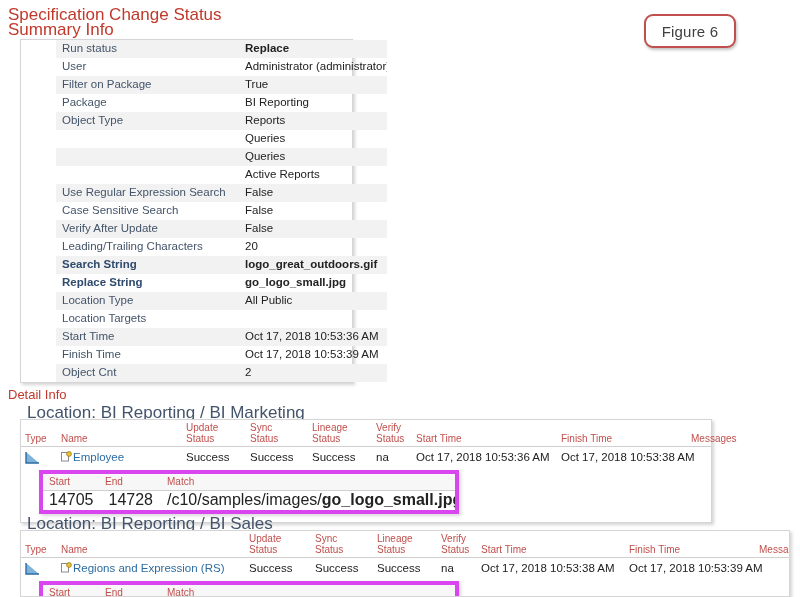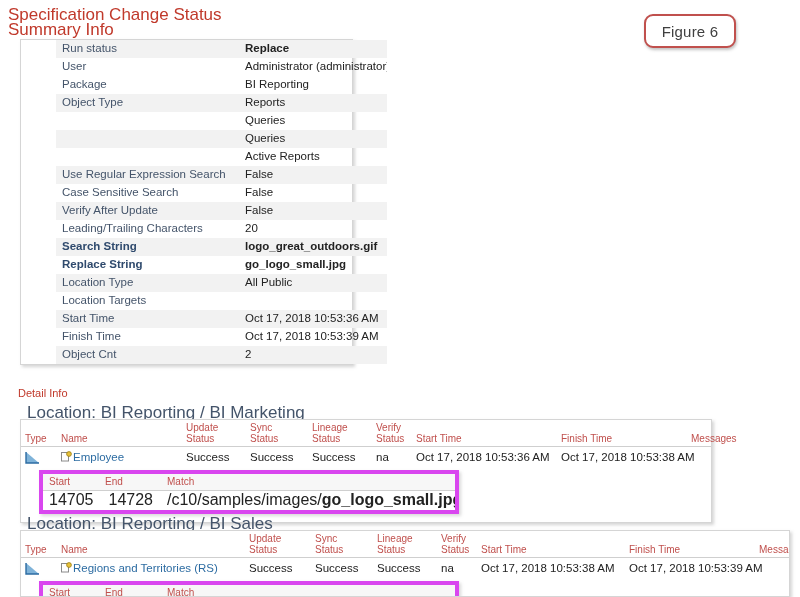--- a/index.html
+++ b/index.html
@@ -87,23 +87,23 @@
     white-space: nowrap;
     overflow: hidden;
   }
   table.summary tr.alt td { background: #f2f2f2; }
   table.summary td.b { font-weight: bold; }
   table.summary td.lab.b { color: #2f4a6d; }
 
   
   .detail-label {
     position: absolute;
-    left: 18px;
+    left: 8px;
     color: #c0392b;
-    font-size: 11px;
+    font-size: 13px;
     white-space: nowrap;
   }
   .loc-label {
     position: absolute;
     left: 27px;
     color: #44546a;
     font-size: 17px;
     white-space: nowrap;
   }
 
@@ -208,20 +208,24 @@
 <div class="summary-wrap">
   <table class="summary">
     <tbody id="summary-body">
         <tr class="alt">
           <td class="lab">Run status</td>
           <td class="val b">Replace</td>
         </tr>
         <tr>
           <td class="lab">User</td>
           <td class="val">Administrator (administrator)</td>
+        </tr>
+        <tr class="alt">
+          <td class="lab">Filter on Package</td>
+          <td class="val">True</td>
         </tr>
         <tr>
           <td class="lab">Package</td>
           <td class="val">BI Reporting</td>
         </tr>
         <tr class="alt">
           <td class="lab">Object Type</td>
           <td class="val">Reports</td>
         </tr>
         <tr>
@@ -462,21 +466,21 @@
               <polyline points="1,1 1,12 14,12" fill="none" stroke="#2d6ca2" stroke-width="1.4"></polyline>
             </svg>
           </span>
         </td>
         <td>
           <span class="obj-icon">
             <svg viewBox="0 0 11 11" width="11" height="11">
               <rect x="0.5" y="1.5" width="7" height="8.5" fill="#ffffff" stroke="#8a8a8a" stroke-width="1"></rect>
               <circle cx="8" cy="3" r="2.4" fill="#e8c23a" stroke="#9a7c12" stroke-width="0.8"></circle>
             </svg>
-          </span><a class="link-name" href="#">Regions and Territories (RS)</a>
+          </span><a class="link-name" href="#">Regions and Expression (RS)</a>
         </td>
         <td>Success</td>
         <td>Success</td>
         <td>Success</td>
         <td>na</td>
         <td>Oct 17, 2018 10:53:38 AM</td>
         <td>Oct 17, 2018 10:53:39 AM</td>
         <td></td>
       </tr>
       <tr>

